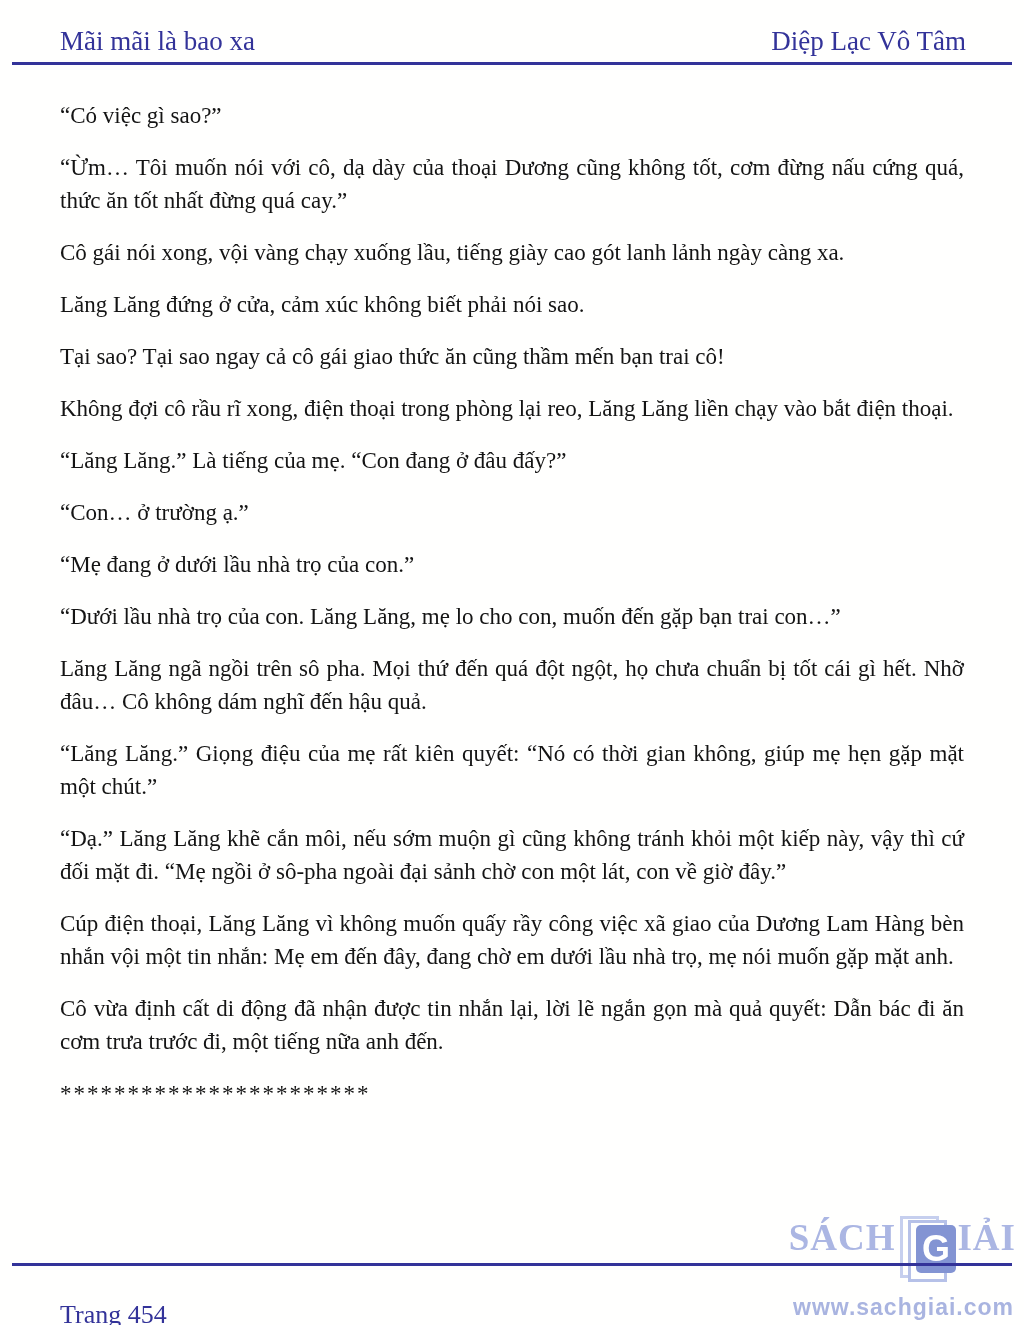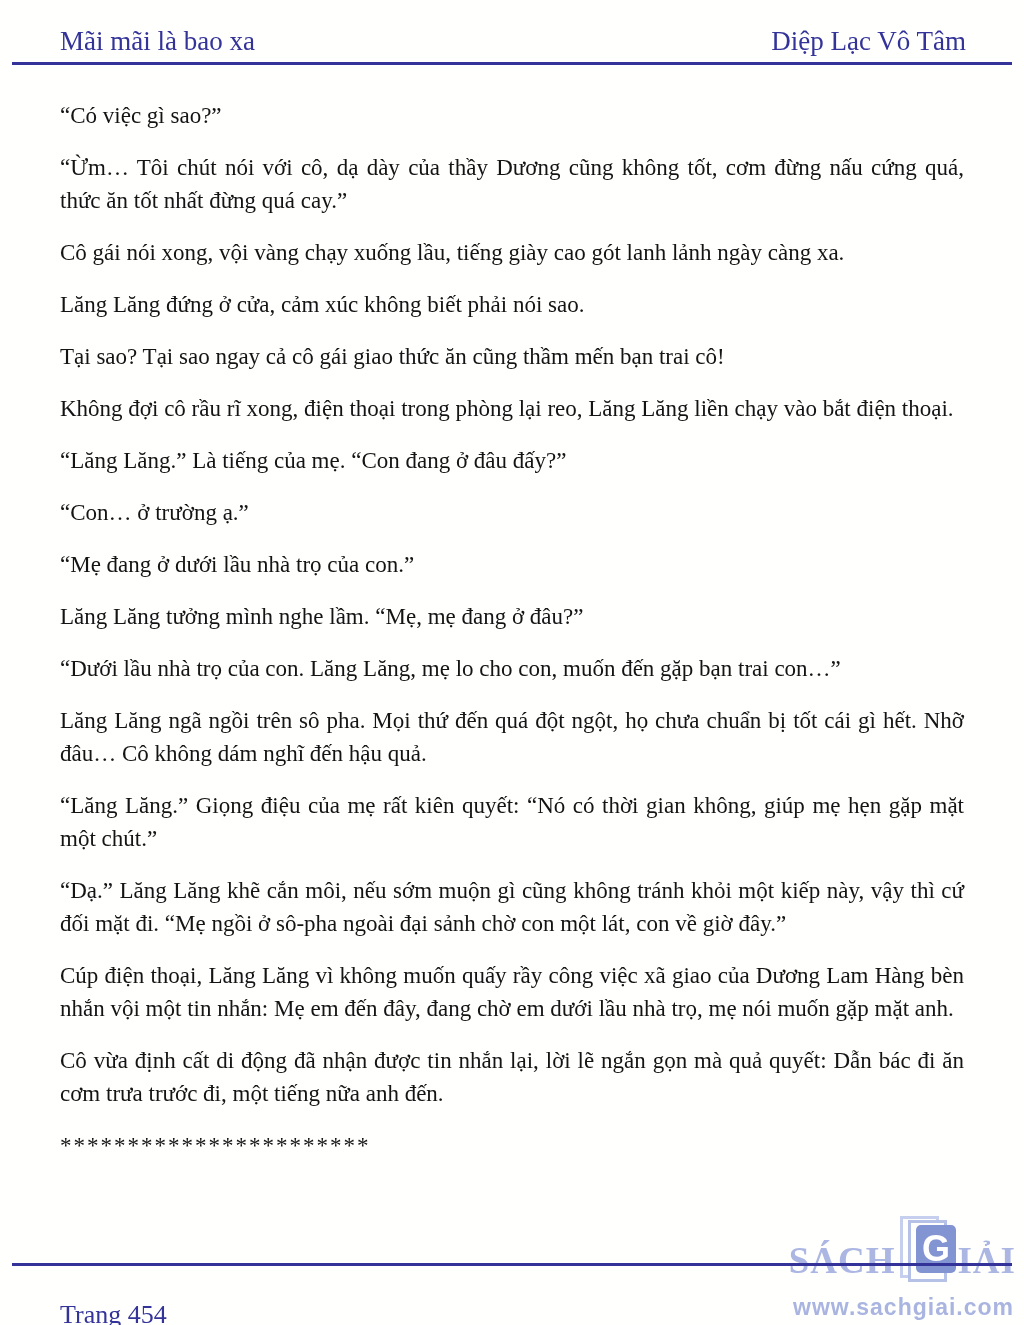--- a/index.html
+++ b/index.html
@@ -29,21 +29,21 @@
   .content p { margin:8px 0 19px 0; }
   .content p.separator { text-align:left; letter-spacing:2px; }
   
   .footer-label {
     position:absolute; left:60px; top:1300px;
     color:#333399; font-size:26px;
   }
   
   .watermark { position:absolute; right:8px; top:1216px; z-index:1; text-align:right; }
   .wm-row {
-    display:flex; align-items:flex-end; justify-content:flex-end;
+    display:flex; align-items:flex-start; justify-content:flex-end;
     color:#abb6e3; font-size:37px; font-weight:bold;
     font-family:"Liberation Serif", serif; letter-spacing:1px;
   }
   .wm-icon { position:relative; width:60px; height:66px; margin:0 1px; flex:0 0 auto; }
   .wm-page1 {
     position:absolute; left:4px; top:0; width:33px; height:56px;
     border:3px solid #c6cfee; background:#fffffe;
   }
   .wm-page2 {
     position:absolute; left:12px; top:4px; width:33px; height:56px;
@@ -68,29 +68,28 @@
 <div class="page">
 
   <div class="header">
     <span>Mãi mãi là bao xa</span>
     <span>Diệp Lạc Vô Tâm</span>
   </div>
   <div class="rule header-rule"></div>
 
   <div class="content">
     <p>“Có việc gì sao?”</p>
-    <p>“Ừm… Tôi chút nói với cô, dạ dày của thầy Dương cũng không tốt, cơm đừng nấu cứng quá, thức ăn tốt nhất đừng quá cay.”</p>
+    <p>“Ừm… Tôi muốn nói với cô, dạ dày của thoại Dương cũng không tốt, cơm đừng nấu cứng quá, thức ăn tốt nhất đừng quá cay.”</p>
     <p>Cô gái nói xong, vội vàng chạy xuống lầu, tiếng giày cao gót lanh lảnh ngày càng xa.</p>
     <p>Lăng Lăng đứng ở cửa, cảm xúc không biết phải nói sao.</p>
     <p>Tại sao? Tại sao ngay cả cô gái giao thức ăn cũng thầm mến bạn trai cô!</p>
     <p>Không đợi cô rầu rĩ xong, điện thoại trong phòng lại reo, Lăng Lăng liền chạy vào bắt điện thoại.</p>
     <p>“Lăng Lăng.” Là tiếng của mẹ. “Con đang ở đâu đấy?”</p>
     <p>“Con… ở trường ạ.”</p>
     <p>“Mẹ đang ở dưới lầu nhà trọ của con.”</p>
-    <p>Lăng Lăng tưởng mình nghe lầm. “Mẹ, mẹ đang ở đâu?”</p>
     <p>“Dưới lầu nhà trọ của con. Lăng Lăng, mẹ lo cho con, muốn đến gặp bạn trai con…”</p>
     <p>Lăng Lăng ngã ngồi trên sô pha. Mọi thứ đến quá đột ngột, họ chưa chuẩn bị tốt cái gì hết. Nhỡ đâu… Cô không dám nghĩ đến hậu quả.</p>
     <p>“Lăng Lăng.” Giọng điệu của mẹ rất kiên quyết: “Nó có thời gian không, giúp mẹ hẹn gặp mặt một chút.”</p>
     <p>“Dạ.” Lăng Lăng khẽ cắn môi, nếu sớm muộn gì cũng không tránh khỏi một kiếp này, vậy thì cứ đối mặt đi. “Mẹ ngồi ở sô-pha ngoài đại sảnh chờ con một lát, con về giờ đây.”</p>
     <p>Cúp điện thoại, Lăng Lăng vì không muốn quấy rầy công việc xã giao của Dương Lam Hàng bèn nhắn vội một tin nhắn: Mẹ em đến đây, đang chờ em dưới lầu nhà trọ, mẹ nói muốn gặp mặt anh.</p>
     <p>Cô vừa định cất di động đã nhận được tin nhắn lại, lời lẽ ngắn gọn mà quả quyết: Dẫn bác đi ăn cơm trưa trước đi, một tiếng nữa anh đến.</p>
     <p class="separator">***********************</p>
   </div>
 
   <div class="watermark">

